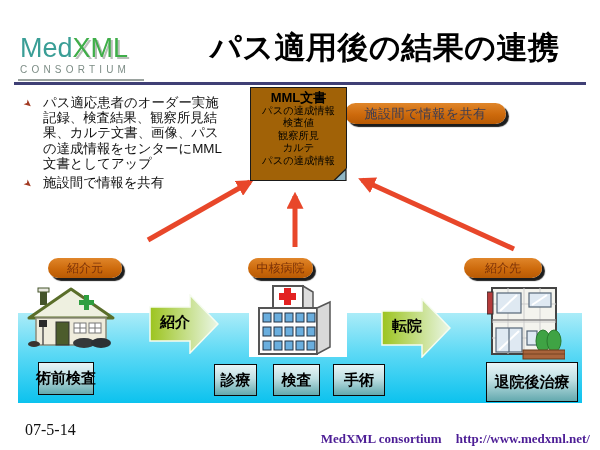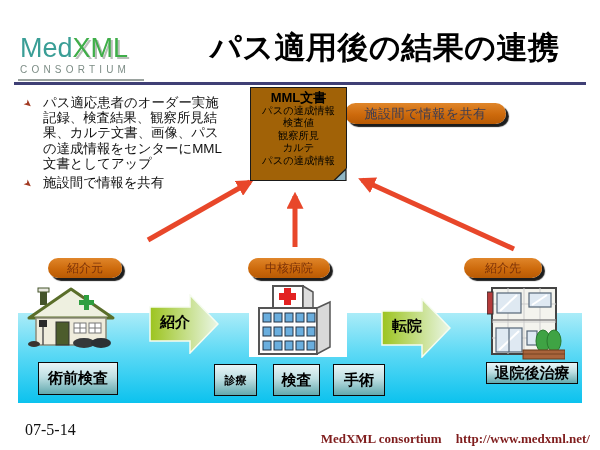--- a/index.html
+++ b/index.html
@@ -34,21 +34,21 @@
   .mml-doc-item { font-size:10.3px; line-height:12.4px; white-space:nowrap; }
   .doc-fold { position:absolute; right:-1.5px; bottom:-1.5px; z-index:6; }
   
   .pill {
     position:absolute; border-radius:11px; text-align:center;
     background:linear-gradient(180deg,#e0862a 0%,#cd6a0c 55%,#b85a04 100%);
     box-shadow:3px 3px 1px #1c1c1c; z-index:4;
   }
   .pill-center { left:345px; top:103px; width:161px; height:21px; font-size:13px; line-height:21px; color:#3c3c52; letter-spacing:0.5px; }
   .pill-left   { left:48px;  top:258px; width:74px; height:20px; font-size:12px; line-height:20px; color:#7c3208; }
-  .pill-mid    { left:248px; top:258px; width:82px; height:20px; font-size:12px; line-height:20px; color:#7c3208; }
+  .pill-mid    { left:248px; top:258px; width:65px; height:20px; font-size:12px; line-height:20px; color:#7c3208; }
   .pill-right  { left:464px; top:258px; width:78px; height:20px; font-size:12px; line-height:20px; color:#7c3208; }
   
   .red-arrows { position:absolute; left:0; top:0; width:600px; height:450px; z-index:4; pointer-events:none; }
   
   .band {
     position:absolute; left:18px; top:313px; width:564px; height:90px; z-index:1;
     background:linear-gradient(180deg,#abecf8 0%,#5cd9f5 45%,#0cc2ee 100%);
   }
   
   .house-wrap    { position:absolute; left:26px;  top:287px; z-index:2; }
@@ -60,30 +60,30 @@
   .flow-arrow-1 { left:149px; top:294px; }
   .flow-arrow-2 { left:381px; top:298px; }
   .flow-arrow-label { position:absolute; left:4px; top:19px; width:44px; text-align:center; font-size:15px; font-weight:bold; color:#000; }
   
   .stage {
     position:absolute; z-index:3; border:1.6px solid #0a0a0a;
     background:linear-gradient(180deg,#e9f5f7 0%,#bedfe3 45%,#63a9ae 100%);
     display:flex; align-items:center; justify-content:center;
     font-weight:bold; color:#000; white-space:nowrap;
   }
-  .stage-0 { left:38px;  top:362px; width:80px; height:33px; font-size:15px; }
-  .stage-1 { left:214px; top:364px; width:43px; height:32px; font-size:11px; }
+  .stage-0 { left:38px;  top:362px; width:56px; height:33px; font-size:15px; }
+  .stage-1 { left:214px; top:364px; width:43px; height:32px; font-size:15px; }
   .stage-2 { left:273px; top:364px; width:47px; height:32px; font-size:15px; }
   .stage-3 { left:333px; top:364px; width:52px; height:32px; font-size:15px; }
-  .stage-4 { left:486px; top:362px; width:92px; height:22px; font-size:15px; }
+  .stage-4 { left:486px; top:362px; width:92px; height:40px; font-size:15px; }
   
   .date { position:absolute; left:25px; top:421px; font-family:"Liberation Serif", serif; font-size:16px; color:#111; }
   .footer-right {
     position:absolute; right:10px; top:431px; font-family:"Liberation Serif", serif;
-    font-size:13px; font-weight:bold; color:#7f1d1d; white-space:nowrap;
+    font-size:13px; font-weight:bold; color:#4c1d95; white-space:nowrap;
   }
   .footer-right .url { margin-left:14px; }
 </style>
 </head>
 <body>
 
 <div class="slide">
 
   <div class="logo">
     <div class="logo-line1">

